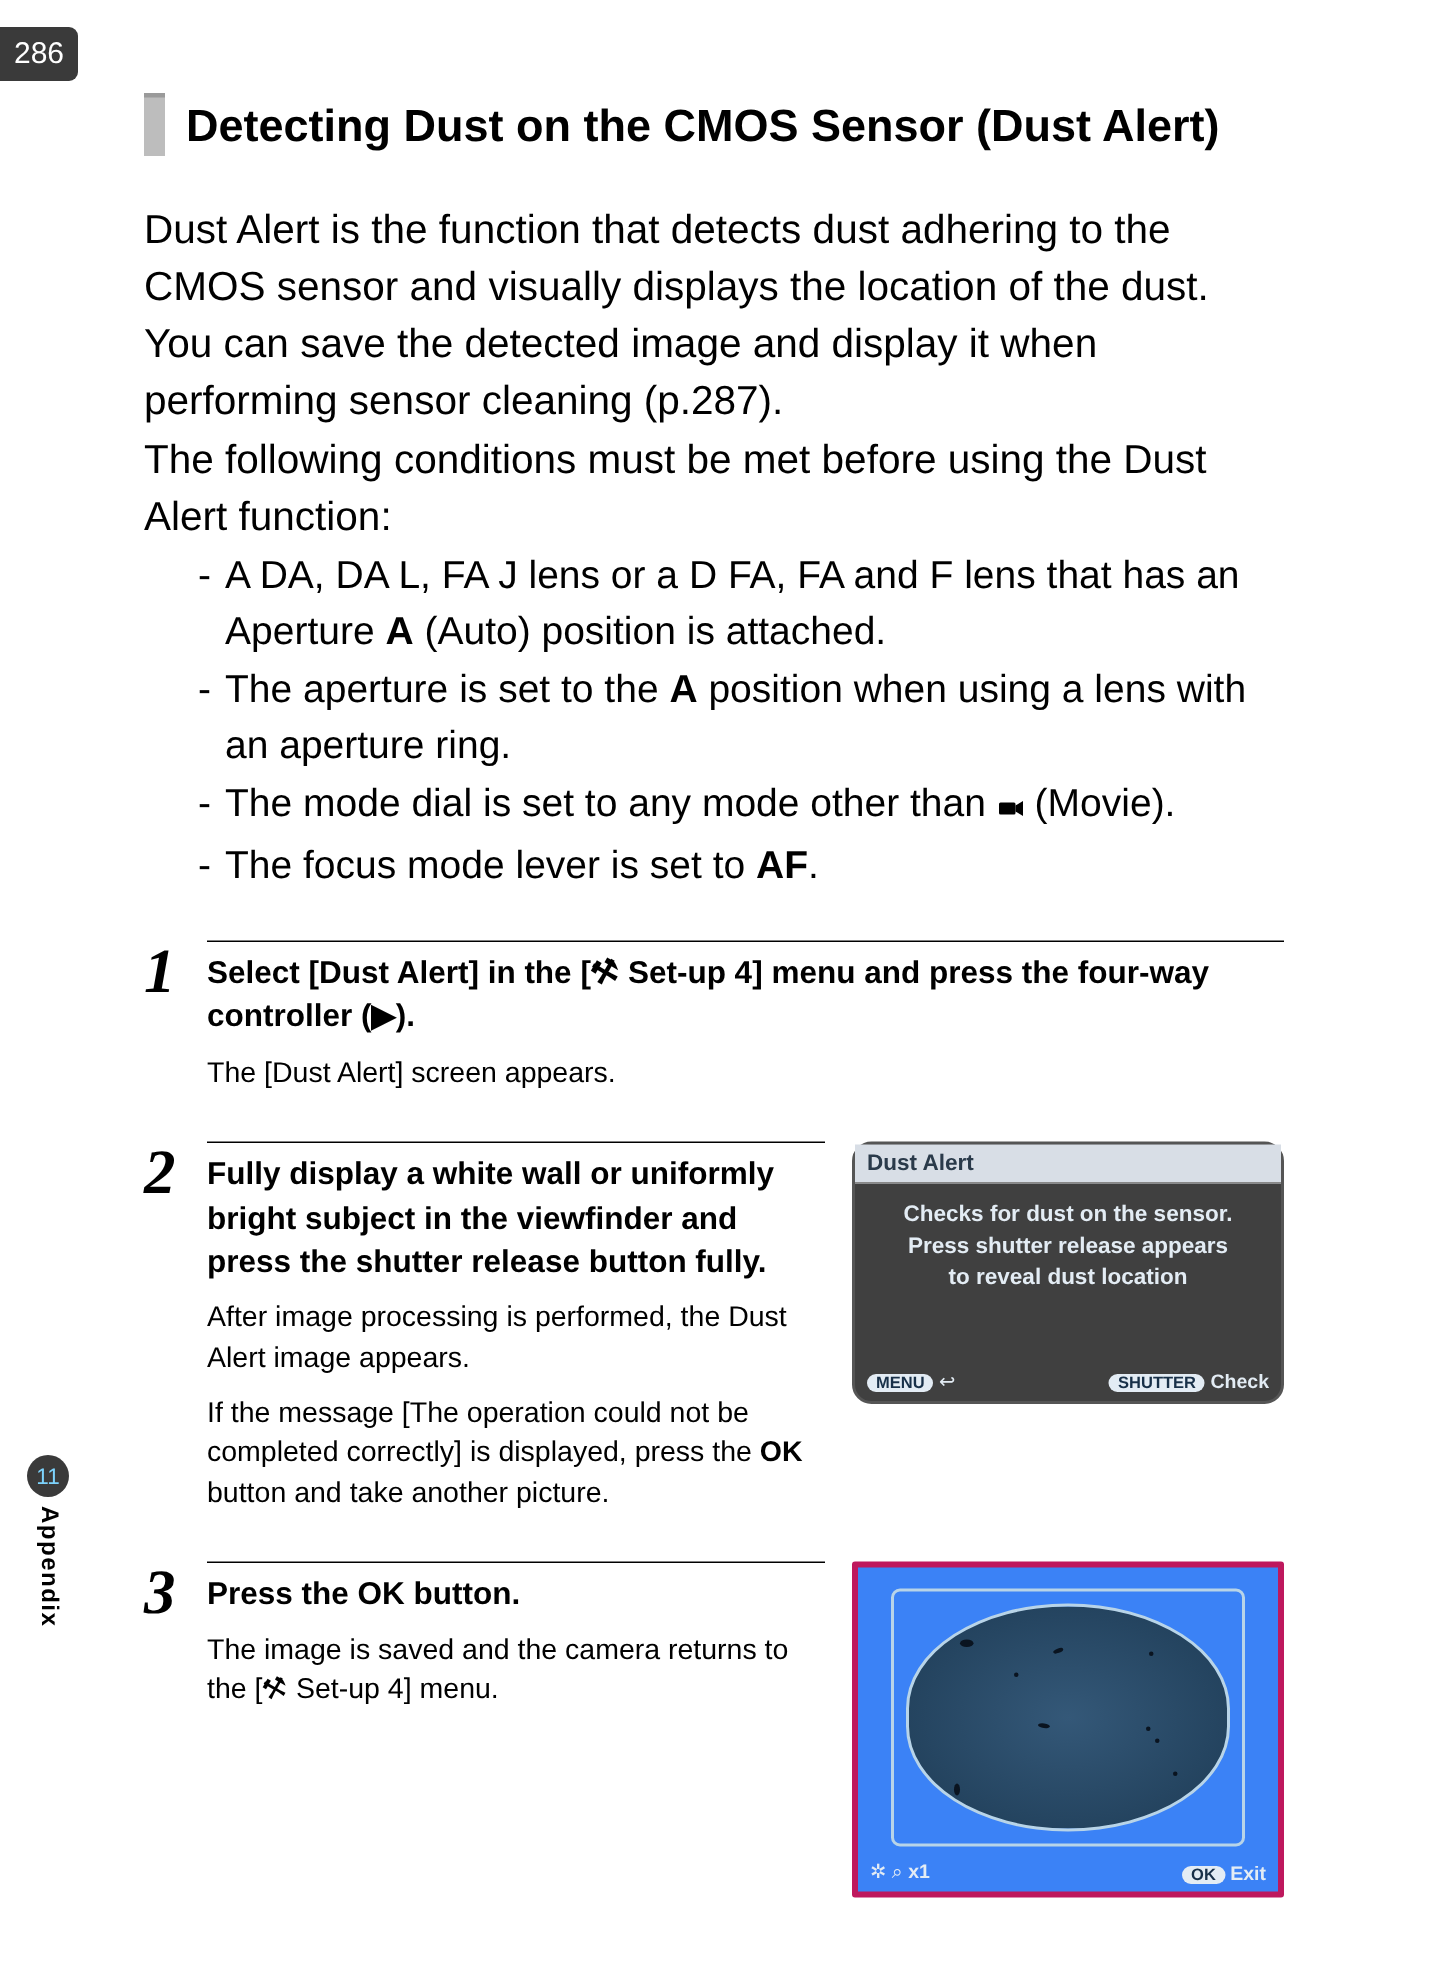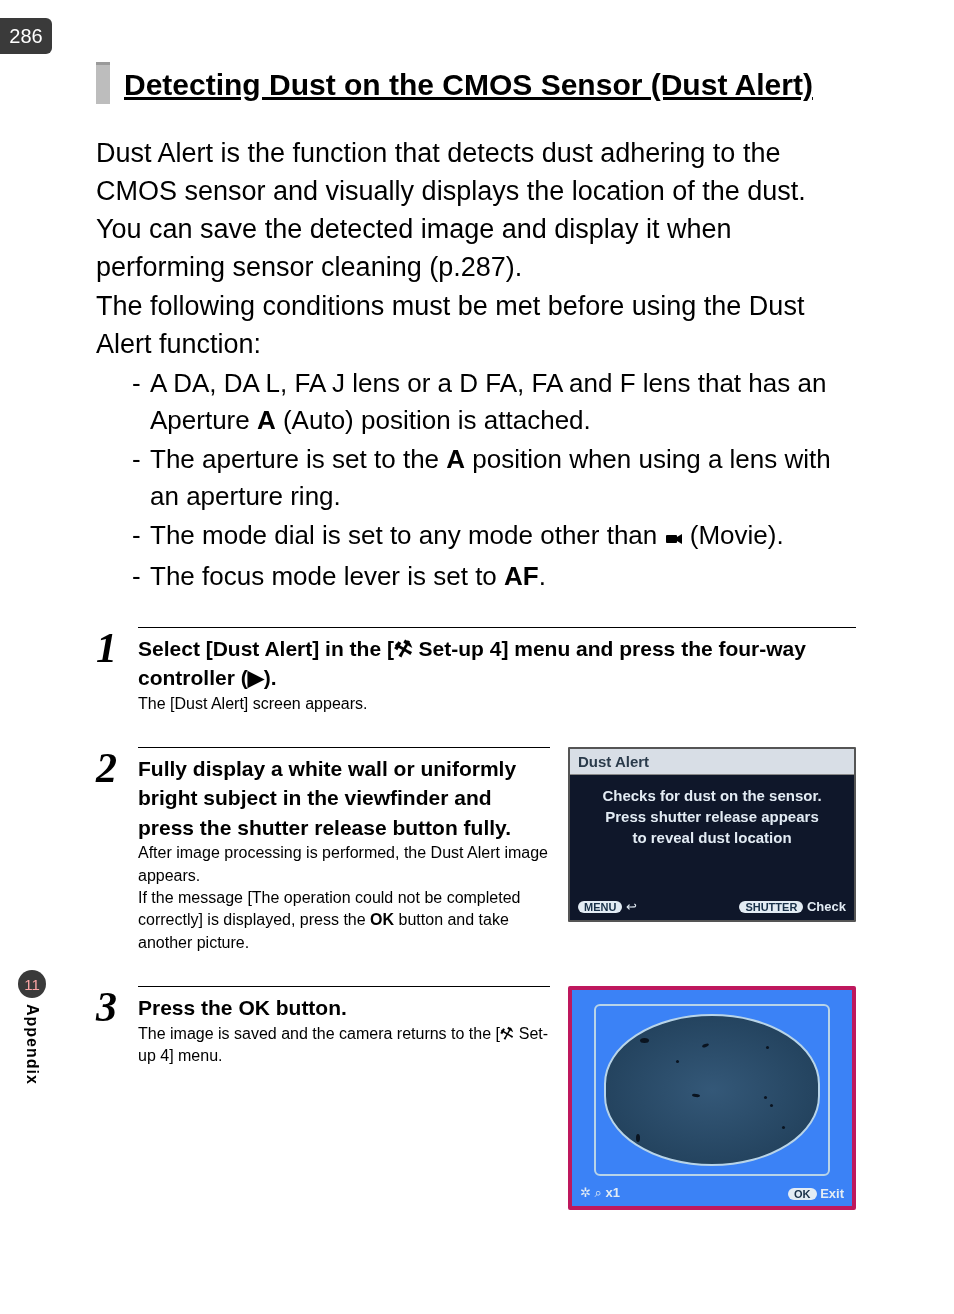--- a/index.html
+++ b/index.html
@@ -1,38 +1,38 @@
 <!DOCTYPE html>
 <html><head>
 <meta charset="utf-8">
 <style>
   * { box-sizing: border-box; margin: 0; padding: 0; }
   html, body { width: 954px; height: 1314px; background: #fff; font-family: Arial, Helvetica, sans-serif; color: #000; }
   .page { position: relative; width: 954px; height: 1314px; }
   .page-num-tab { position: absolute; top: 18px; left: 0; width: 52px; height: 36px; background: #3a3a3a; border-top-right-radius: 6px; border-bottom-right-radius: 6px; color: #fff; font-size: 20px; display: flex; align-items: center; justify-content: center; }
   .side-tab { position: absolute; left: 18px; top: 970px; display: flex; flex-direction: column; align-items: center; }
-  .side-num { width: 28px; height: 28px; border-radius: 14px; background: #3a3a3a; color: #fca5a5; font-size: 15px; display: flex; align-items: center; justify-content: center; margin-bottom: 6px; }
+  .side-num { width: 28px; height: 28px; border-radius: 14px; background: #3a3a3a; color: #7dd3fc; font-size: 15px; display: flex; align-items: center; justify-content: center; margin-bottom: 6px; }
   .side-label { writing-mode: vertical-rl; font-weight: bold; font-size: 16px; letter-spacing: 1px; }
   .content { position: absolute; left: 96px; top: 62px; width: 760px; }
-  .title-block { display: flex; text-decoration: underline; }
+  .title-block { display: flex; }
   .title-bar { width: 14px; background: #bdbdbd; border-top: 3px solid #9a9a9a; margin-right: 14px; }
   .title-text { font-size: 30px; font-weight: bold; line-height: 1.25; padding-top: 4px; }
   .intro { margin-top: 30px; font-size: 27px; line-height: 1.42; }
   .bullets { margin-top: 2px; padding-left: 36px; font-size: 26px; line-height: 1.42; }
   .bullets li { list-style: none; position: relative; padding-left: 18px; margin-bottom: 2px; }
   .bullets li::before { content: "-"; position: absolute; left: 0; }
   .step { margin-top: 32px; display: flex; }
   .step-num { font-family: "Brush Script MT", "Comic Sans MS", cursive; font-size: 42px; font-weight: bold; width: 36px; font-style: italic; line-height: 1; }
   .step-body { flex: 1; padding-left: 6px; }
   .step-title { font-size: 21px; font-weight: bold; line-height: 1.4; border-top: 1px solid #000; padding-top: 6px; }
-  .step-desc { font-size: 16px; line-height: 1.4; }
+  .step-desc { margin-top: 10px; font-size: 19px; line-height: 1.4; }
   .step-row { display: flex; gap: 18px; }
   .step-col-text { flex: 1; }
   .screen { width: 288px; }
-  .lcd { border: 2px solid #555; background: #0f172a; color: #e3ecf4; font-size: 14px; border-radius: 1px; }
+  .lcd { border: 2px solid #555; background: #404040; color: #e3ecf4; font-size: 14px; border-radius: 13px; }
   .lcd-header { background: #d8dee6; color: #2a3a4a; font-weight: bold; padding: 4px 8px; font-size: 15px; border-bottom: 1px solid #888; }
   .lcd-body { padding: 10px 8px 42px; text-align: center; font-weight: bold; line-height: 1.4; font-size: 15px; min-height: 120px; }
   .lcd-footer { display: flex; justify-content: space-between; padding: 4px 8px 6px; font-size: 13px; align-items: flex-start; }
   .pill { background: #e3ecf4; color: #183048; border-radius: 10px; padding: 0 6px; font-size: 11px; font-weight: bold; display: inline-block; }
   .dust-img { width: 288px; height: 224px; border: 4px solid #be185d; background: #3b82f6; position: relative; border-radius: 2px; }
   .sensor-frame { position: absolute; top: 14px; left: 22px; right: 22px; bottom: 30px; border: 2px solid #b8d4e8; border-radius: 6px; overflow: hidden; }
   .sensor-inner { position: absolute; inset: 8px; border: 2px solid #b8d4e8; border-radius: 50%/46%; background: radial-gradient(ellipse at center, #345878 0%, #22415c 80%); }
   .dust { position: absolute; background: #0a1420; border-radius: 50%; }
   .dust-footer { position: absolute; left: 0; right: 0; bottom: 0; display: flex; justify-content: space-between; padding: 3px 8px 5px; font-size: 13px; color: #e3ecf4; align-items: center; }
   .icon-inline { display: inline-block; vertical-align: -2px; }

